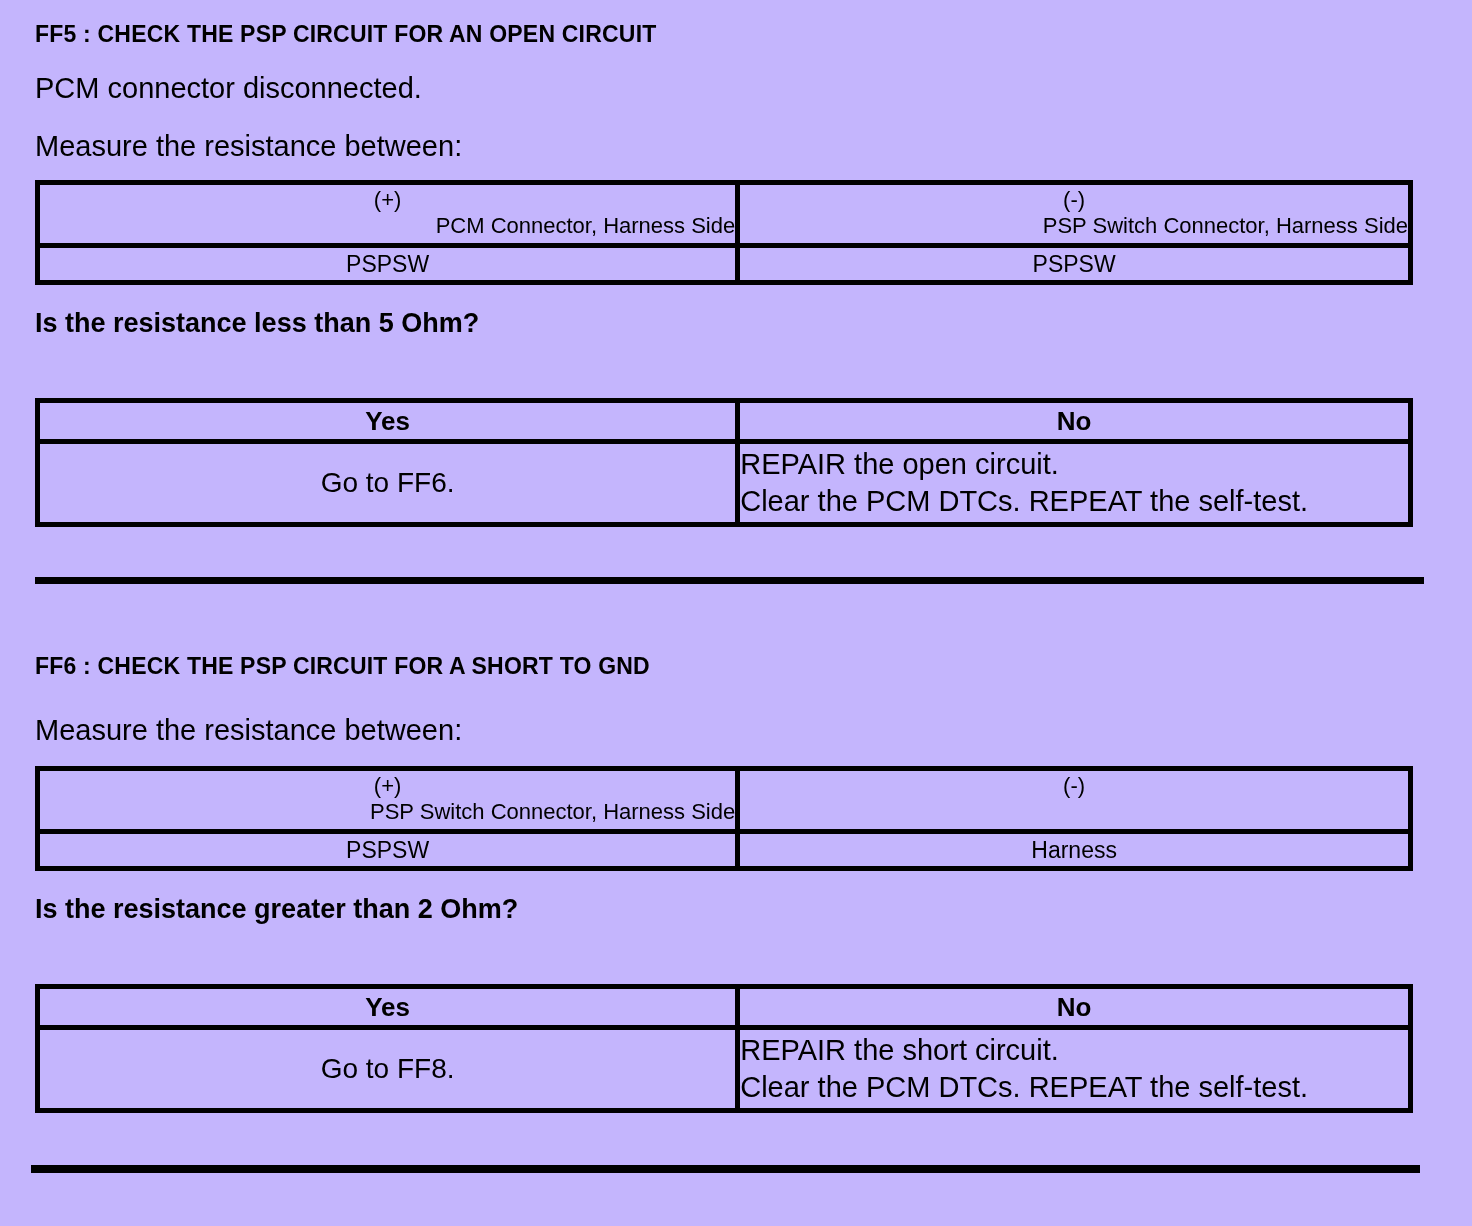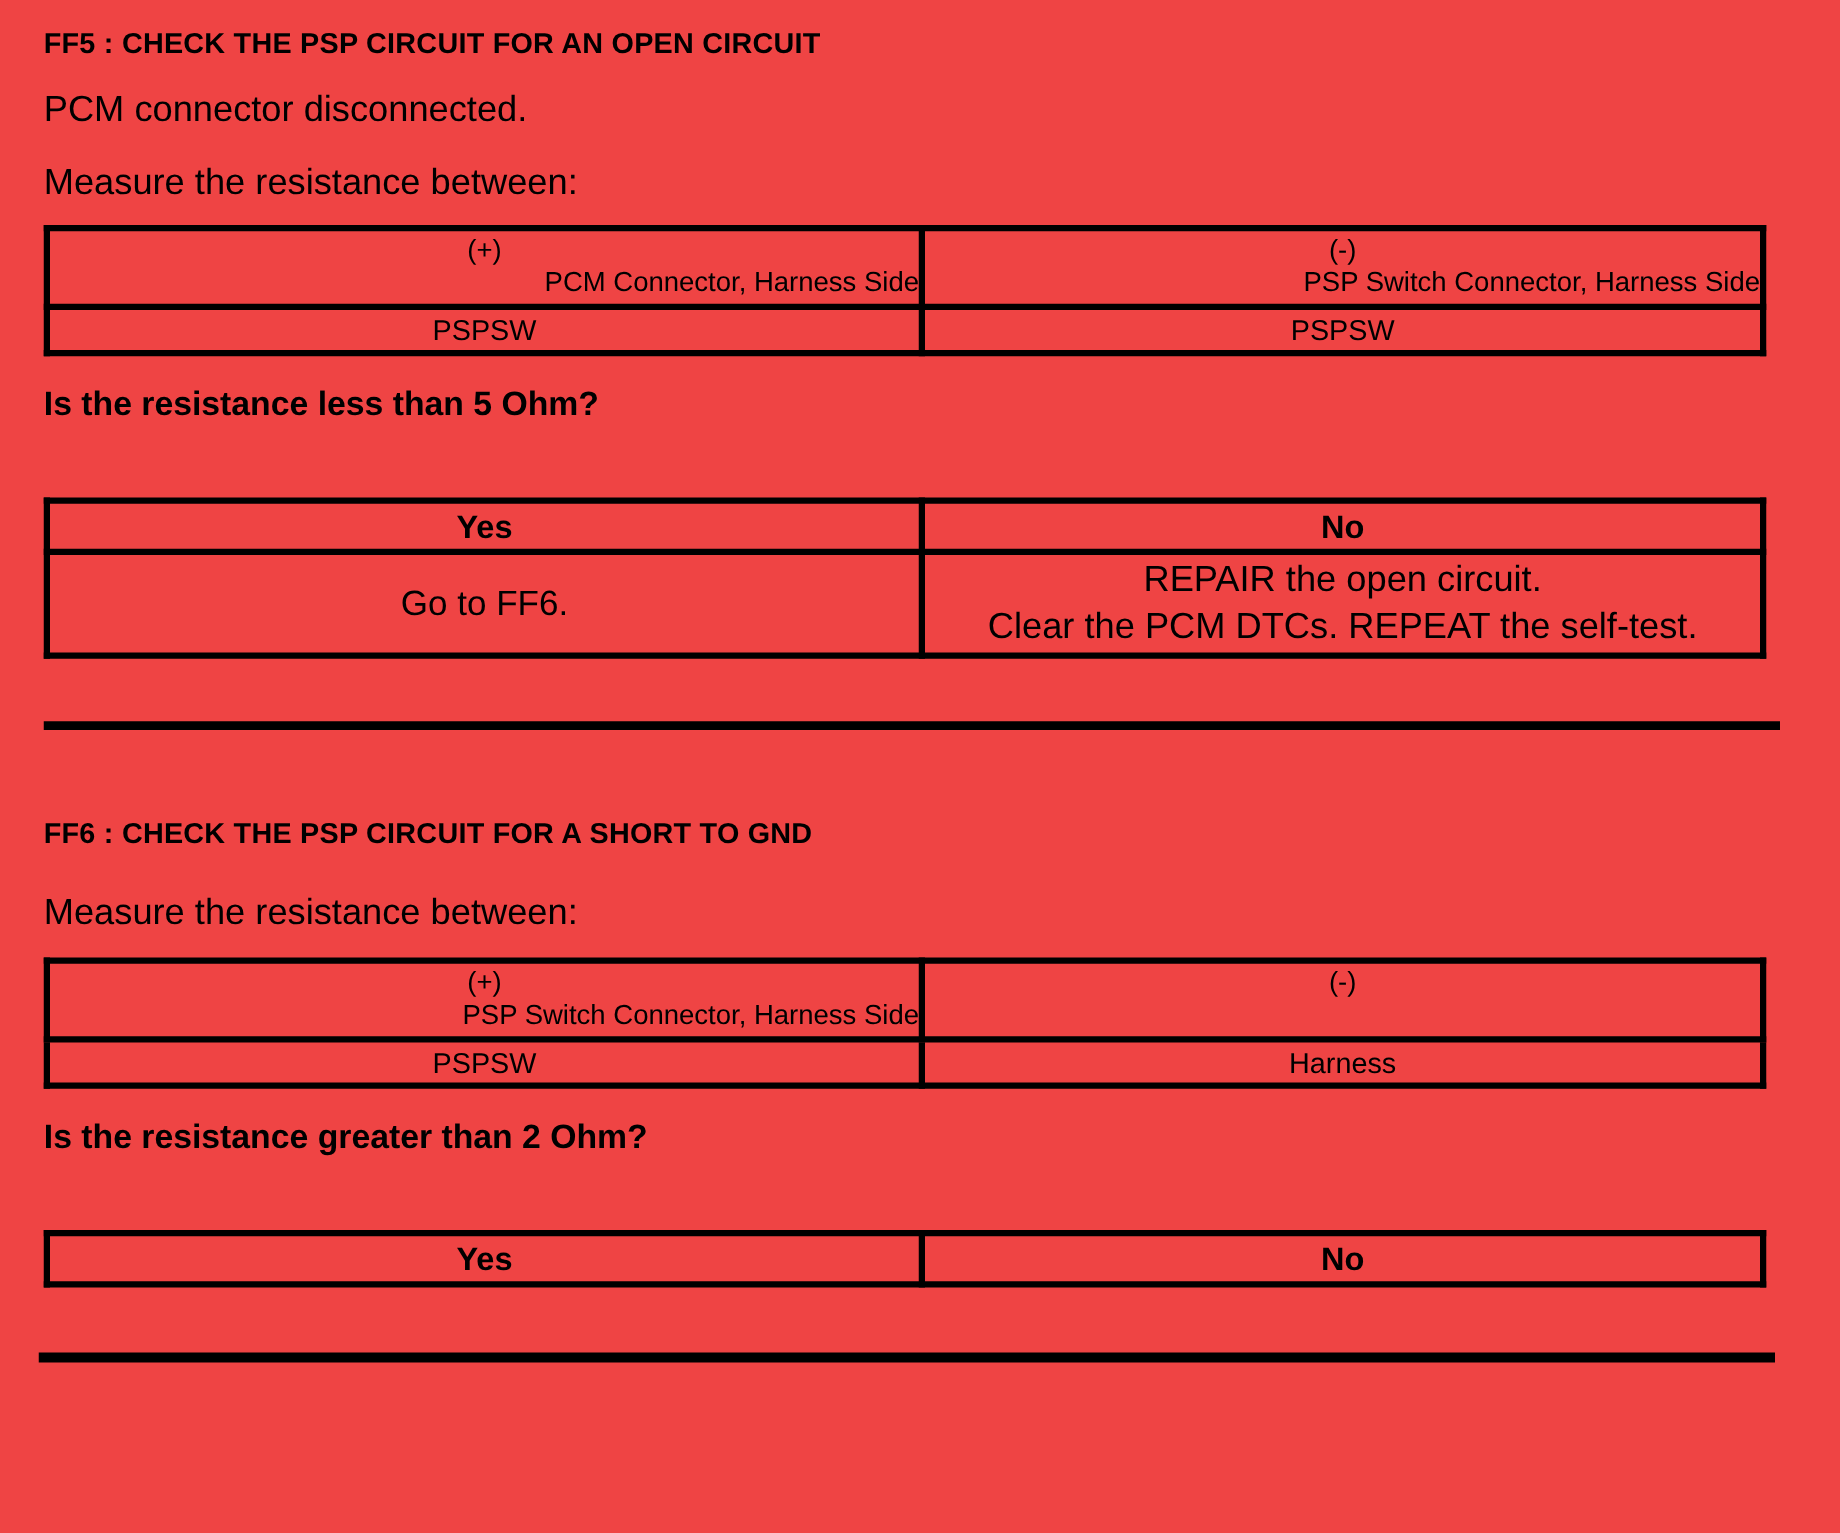--- a/index.html
+++ b/index.html
@@ -7,21 +7,21 @@
     padding: 0;
     background: #ffffff;
     color: #000000;
     font-family: "Liberation Sans", sans-serif;
   }
   #page {
     width: 1472px;
     min-height: 1226px;
     box-sizing: border-box;
     padding: 20px 0 0 35px;
-    background: #ef4444;
+    background: #c4b5fd;
   }
   .ff-heading {
     font-size: 23px;
     line-height: 28px;
     font-weight: bold;
     margin: 0 0 22px 0;
     letter-spacing: 0.2px;
   }
   .step {
     font-size: 29px;
@@ -92,21 +92,21 @@
     height: 36px;
   }
   td.yes-cell {
     font-size: 28px;
     text-align: center;
     vertical-align: middle;
     height: 78px;
   }
   td.no-cell {
     font-size: 29px;
-    text-align: center;
+    text-align: left;
     vertical-align: middle;
     padding: 1px 2px 2px 3px;
   }
   td.no-cell .no-line {
     line-height: 37px;
     white-space: nowrap;
   }
   .rule {
     width: 1389px;
     height: 7px;
@@ -215,19 +215,26 @@
     <table class="result">
       <colgroup>
           <col class="left">
           <col class="right">
         </colgroup>
       <tbody>
           <tr>
         <th>Yes</th>
         <th>No</th>
       </tr>
+      <tr>
+        <td class="yes-cell">Go to FF8.</td>
+        <td class="no-cell">
+          <div class="no-line">REPAIR the short circuit.</div>
+          <div class="no-line">Clear the PCM DTCs. REPEAT the self-test.</div>
+        </td>
+      </tr>
     </tbody>
       </table>
   </section>
 
   <div class="rule bottom"></div>
 
 </div>
 
 </body></html>

